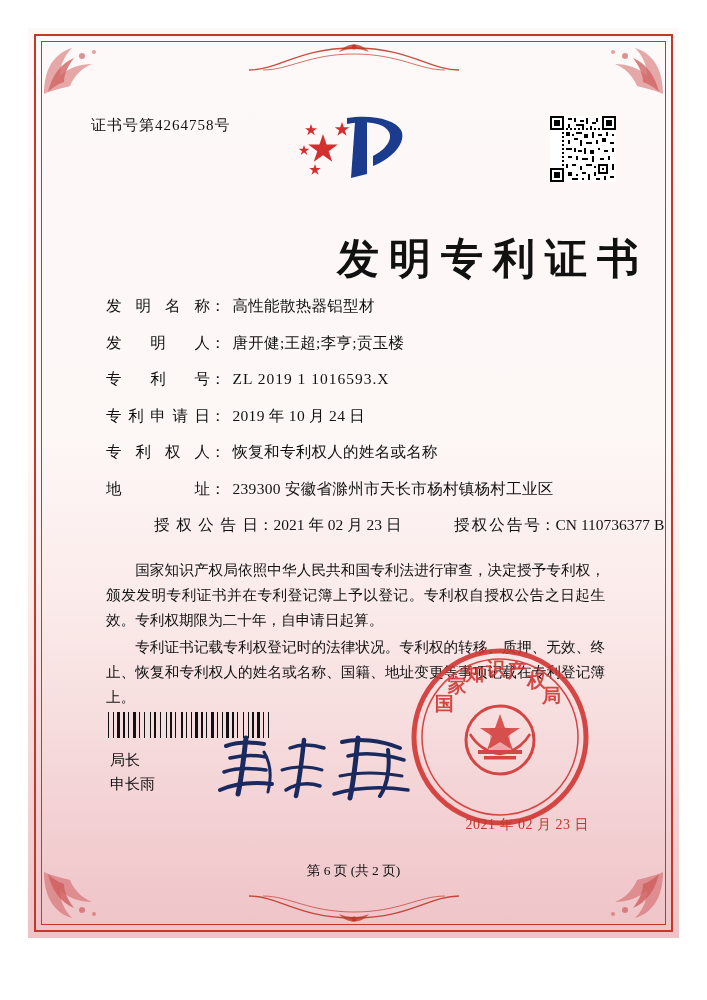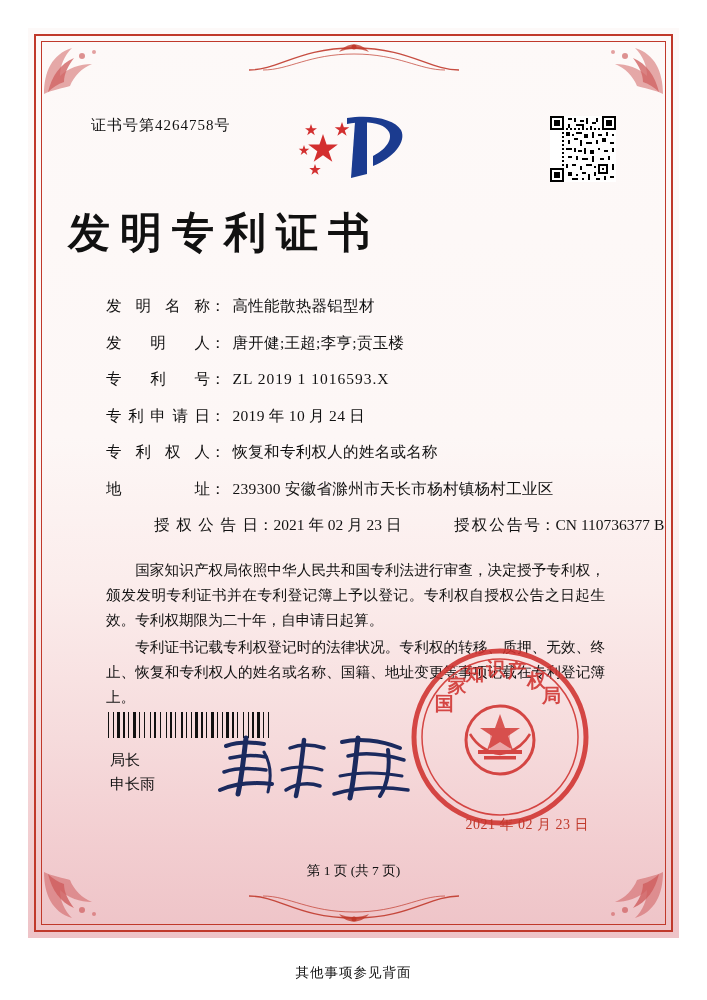--- a/index.html
+++ b/index.html
@@ -131,22 +131,22 @@
     width: 66px;
     height: 66px;
     background: #fff;
   }
   .qr canvas, .qr svg { display:block; }
 
   .title {
     position: absolute;
     left: 0;
     right: 0;
-    top: 147px;
-    text-align: left;
+    top: 173px;
+    text-align: right;
     font-family: "DejaVu Serif", "Liberation Serif", serif;
     font-size: 42px;
     font-weight: bold;
     letter-spacing: 10px;
     color: #111;
     text-indent: 10px;
   }
 
   .fields {
     position: absolute;
@@ -655,18 +655,17 @@
               <text transform="translate(93,93) rotate(16) translate(0,-62) rotate(-16)" text-anchor="middle">产</text>
               <text transform="translate(93,93) rotate(36) translate(0,-62) rotate(-36)" text-anchor="middle">权</text>
               <text transform="translate(93,93) rotate(56) translate(0,-62) rotate(-56)" text-anchor="middle">局</text>
             </g>
           </g>
         </svg>
       </div>
 
       <div class="seal-date">2021 年 02 月 23 日</div>
 
-      <div class="page-no">第 1 页 (共 7 页)</div>
+      <div class="page-no">第 6 页 (共 2 页)</div>
     </div>
   </div>
 
-  <div class="footnote">其他事项参见背面</div>
 </div>
 
 </body></html>

